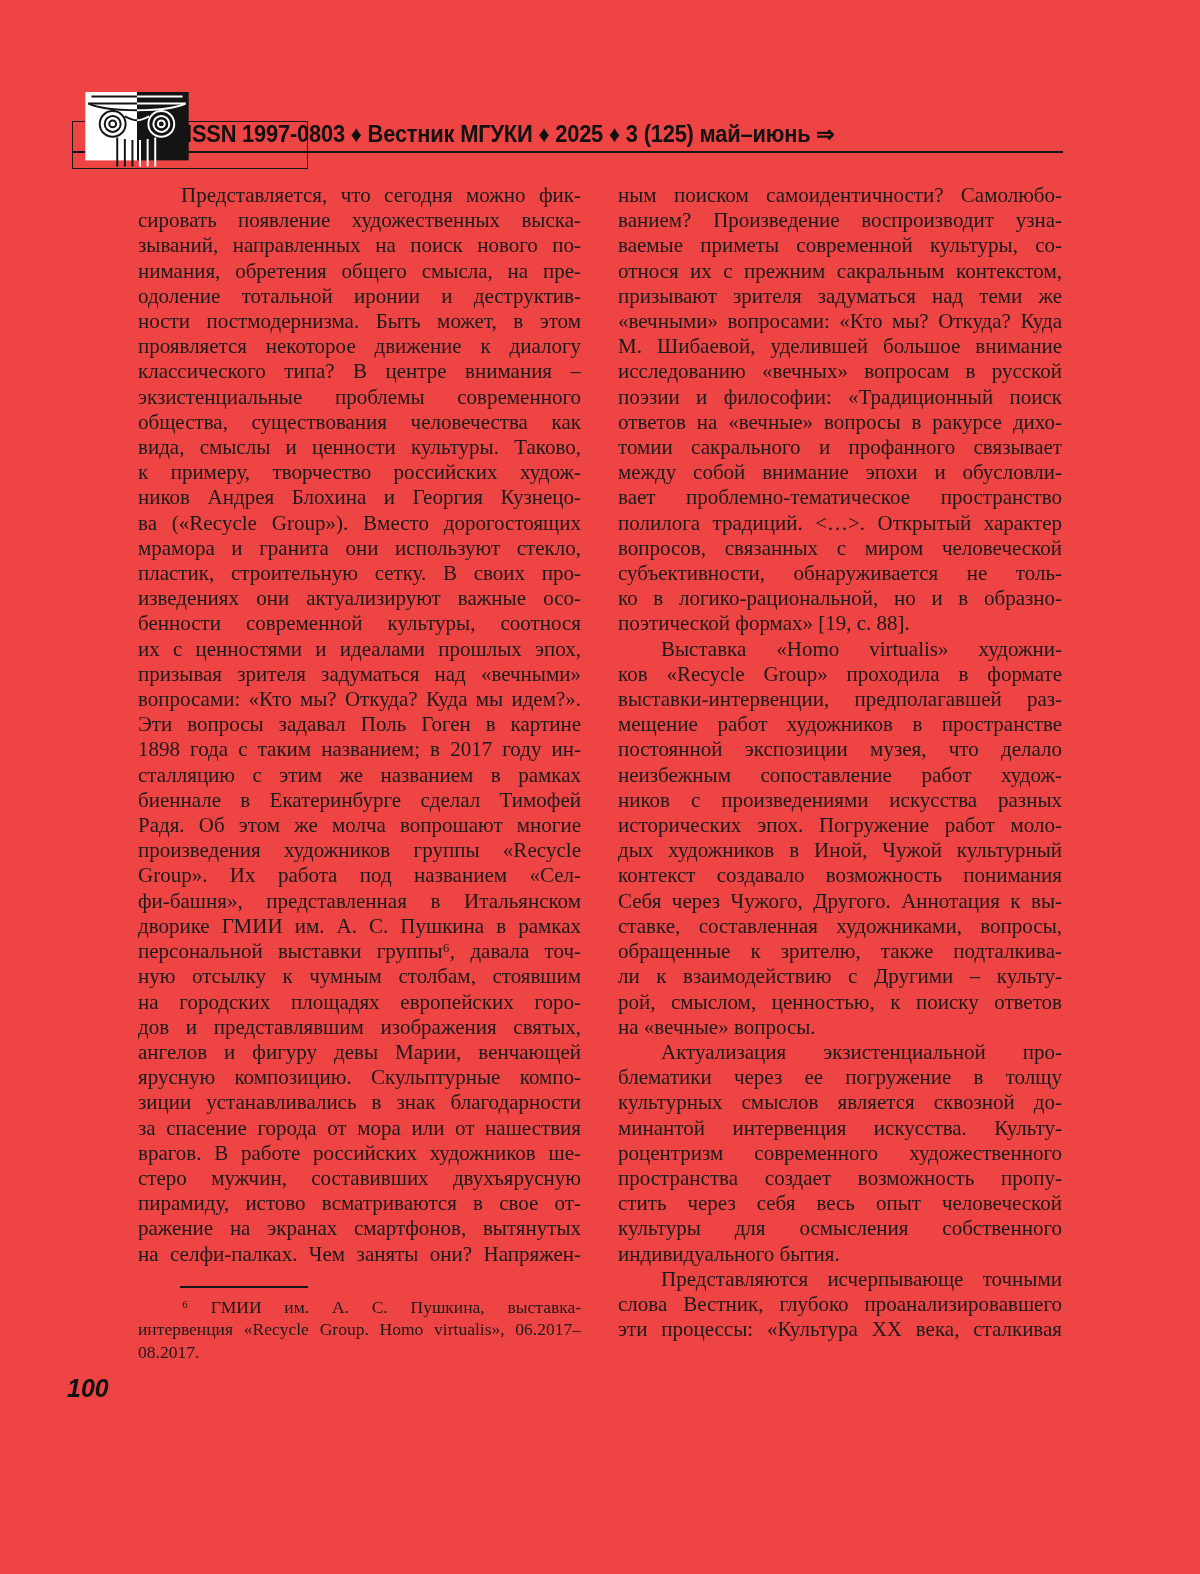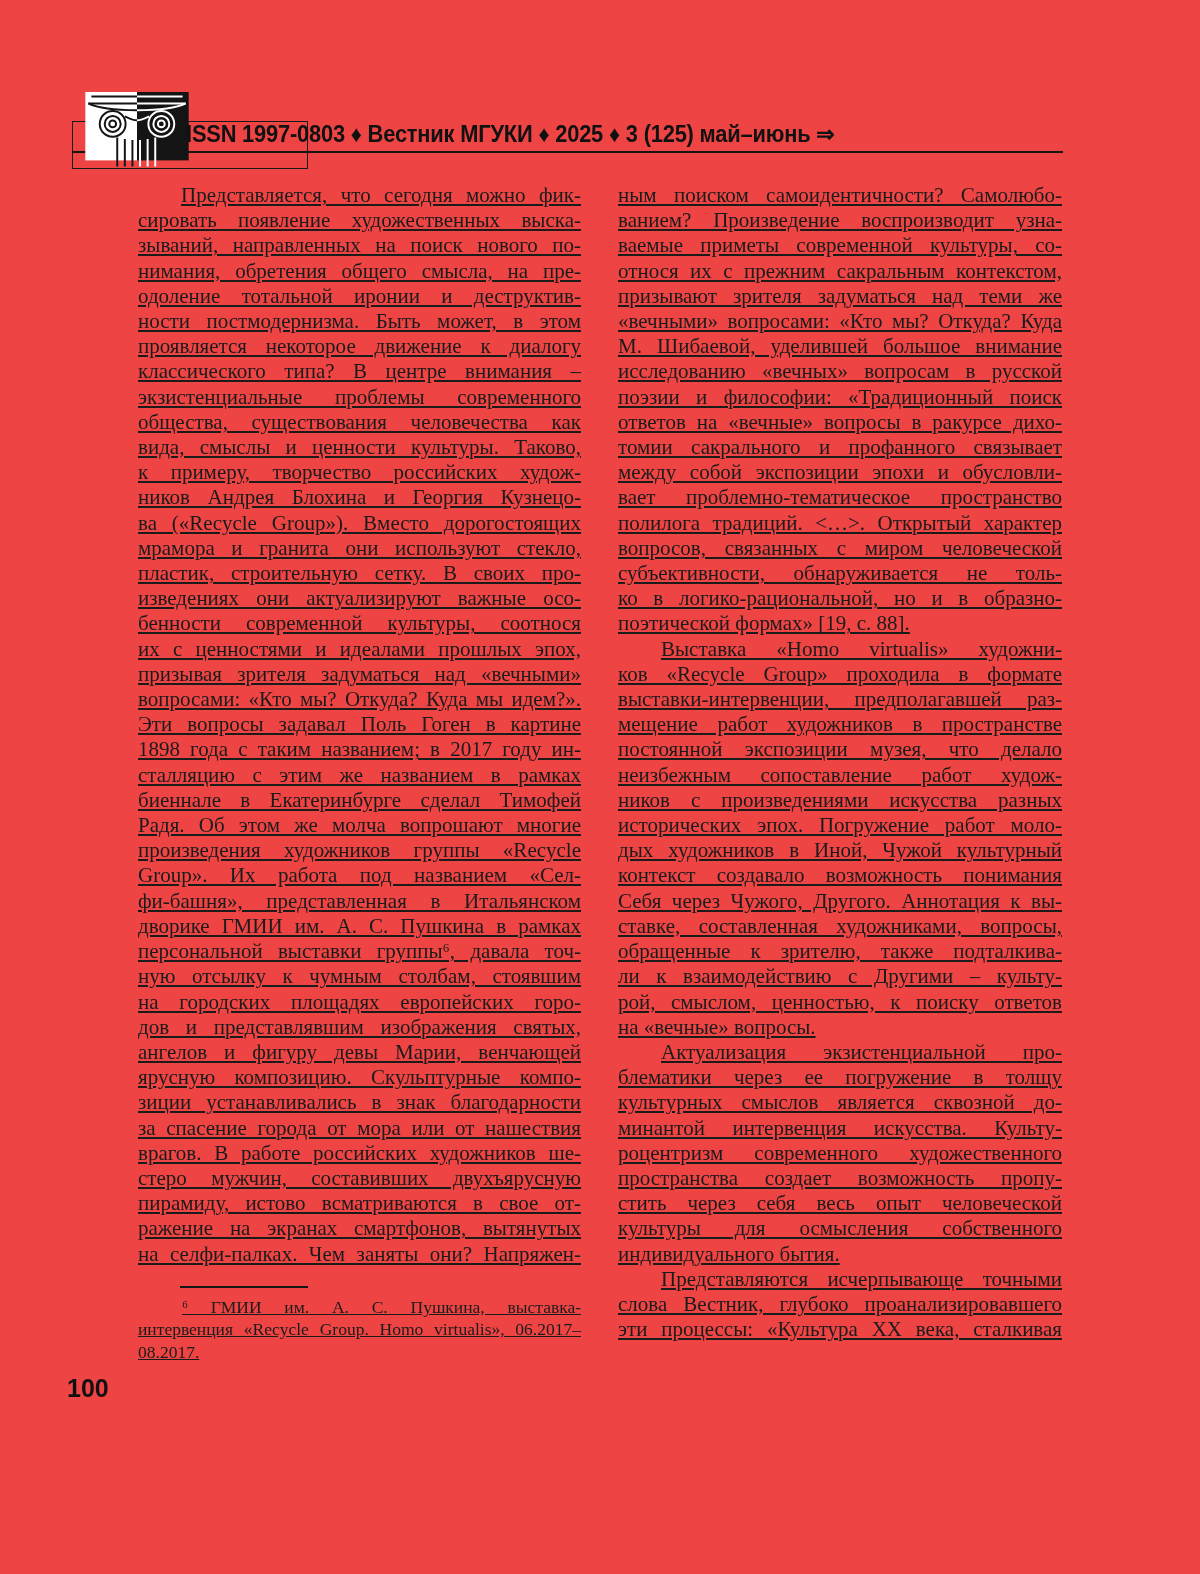--- a/index.html
+++ b/index.html
@@ -43,21 +43,20 @@
     transform-origin: left center;
     white-space: nowrap;
   }
 
   
   .col {
     position: absolute;
     top: 183px;
     font-size: 21px;
     line-height: 25.2px;
-    text-decoration: underline;
   }
   .col-left  { left: 138px; width: 443px; }
   .col-right { left: 618px; width: 444px; }
 
   .line { text-align: justify; text-align-last: justify; }
   .line.para-end { text-align-last: left; }
   .line.indent { text-indent: 43px; }
 
   
   .footnote { margin-top: 19px; font-size: 17.5px; line-height: 22.5px; }
@@ -68,20 +67,21 @@
     margin-bottom: 8px;
   }
   .footnote .line.indent { text-indent: 44px; }
 
   
   .page-number {
     position: absolute;
     left: 67px; top: 1374px;
     font-family: "Liberation Sans", sans-serif;
     font-weight: 700;
+    font-style: italic;
     font-size: 25px;
     color: #111;
   }
 </style>
 </head>
 <body>
 
 <div class="page">
 
   <div class="logo-frame"></div>
@@ -195,21 +195,21 @@
           <div class="line">ванием? Произведение воспроизводит узна-</div>
           <div class="line">ваемые приметы современной культуры, со-</div>
           <div class="line">относя их с прежним сакральным контекстом,</div>
           <div class="line">призывают зрителя задуматься над теми же</div>
           <div class="line">«вечными» вопросами: «Кто мы? Откуда? Куда</div>
           <div class="line">М. Шибаевой, уделившей большое внимание</div>
           <div class="line">исследованию «вечных» вопросам в русской</div>
           <div class="line">поэзии и философии: «Традиционный поиск</div>
           <div class="line">ответов на «вечные» вопросы в ракурсе дихо-</div>
           <div class="line">томии сакрального и профанного связывает</div>
-          <div class="line">между собой экспозиции эпохи и обусловли-</div>
+          <div class="line">между собой внимание эпохи и обусловли-</div>
           <div class="line">вает проблемно-тематическое пространство</div>
           <div class="line">полилога традиций. &lt;…&gt;. Открытый характер</div>
           <div class="line">вопросов, связанных с миром человеческой</div>
           <div class="line">субъективности, обнаруживается не толь-</div>
           <div class="line">ко в логико-рациональной, но и в образно-</div>
           <div class="line para-end">поэтической формах» [19, с. 88].</div>
         </div>
         <div>
           <div class="line indent">Выставка «Homo virtualis» художни-</div>
           <div class="line">ков «Recycle Group» проходила в формате</div>

